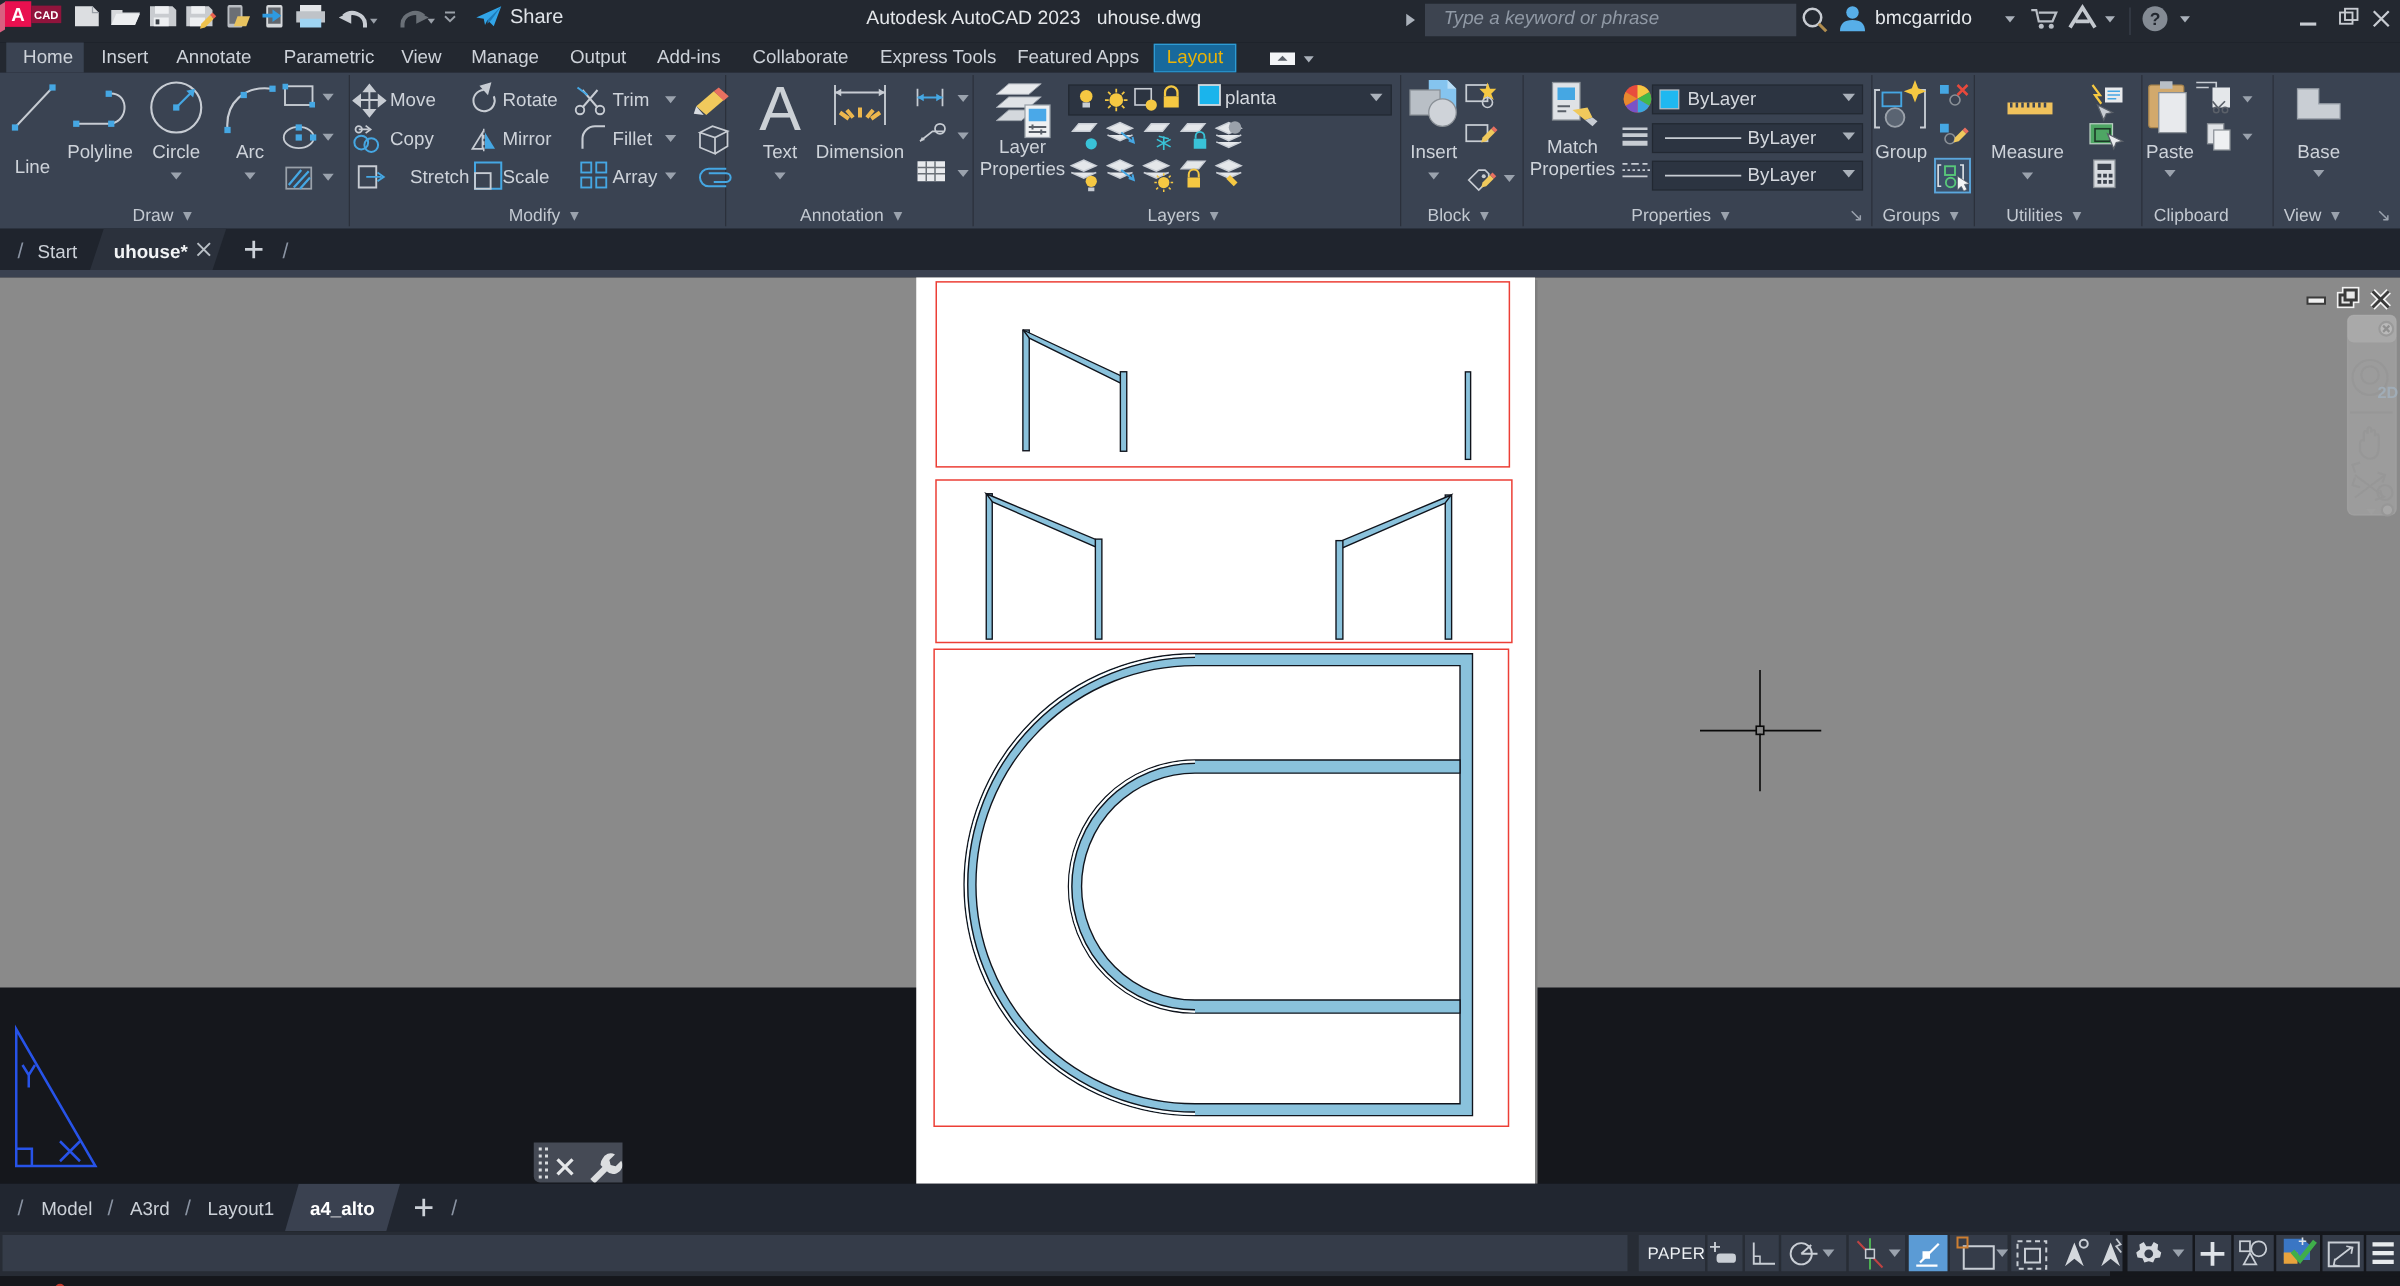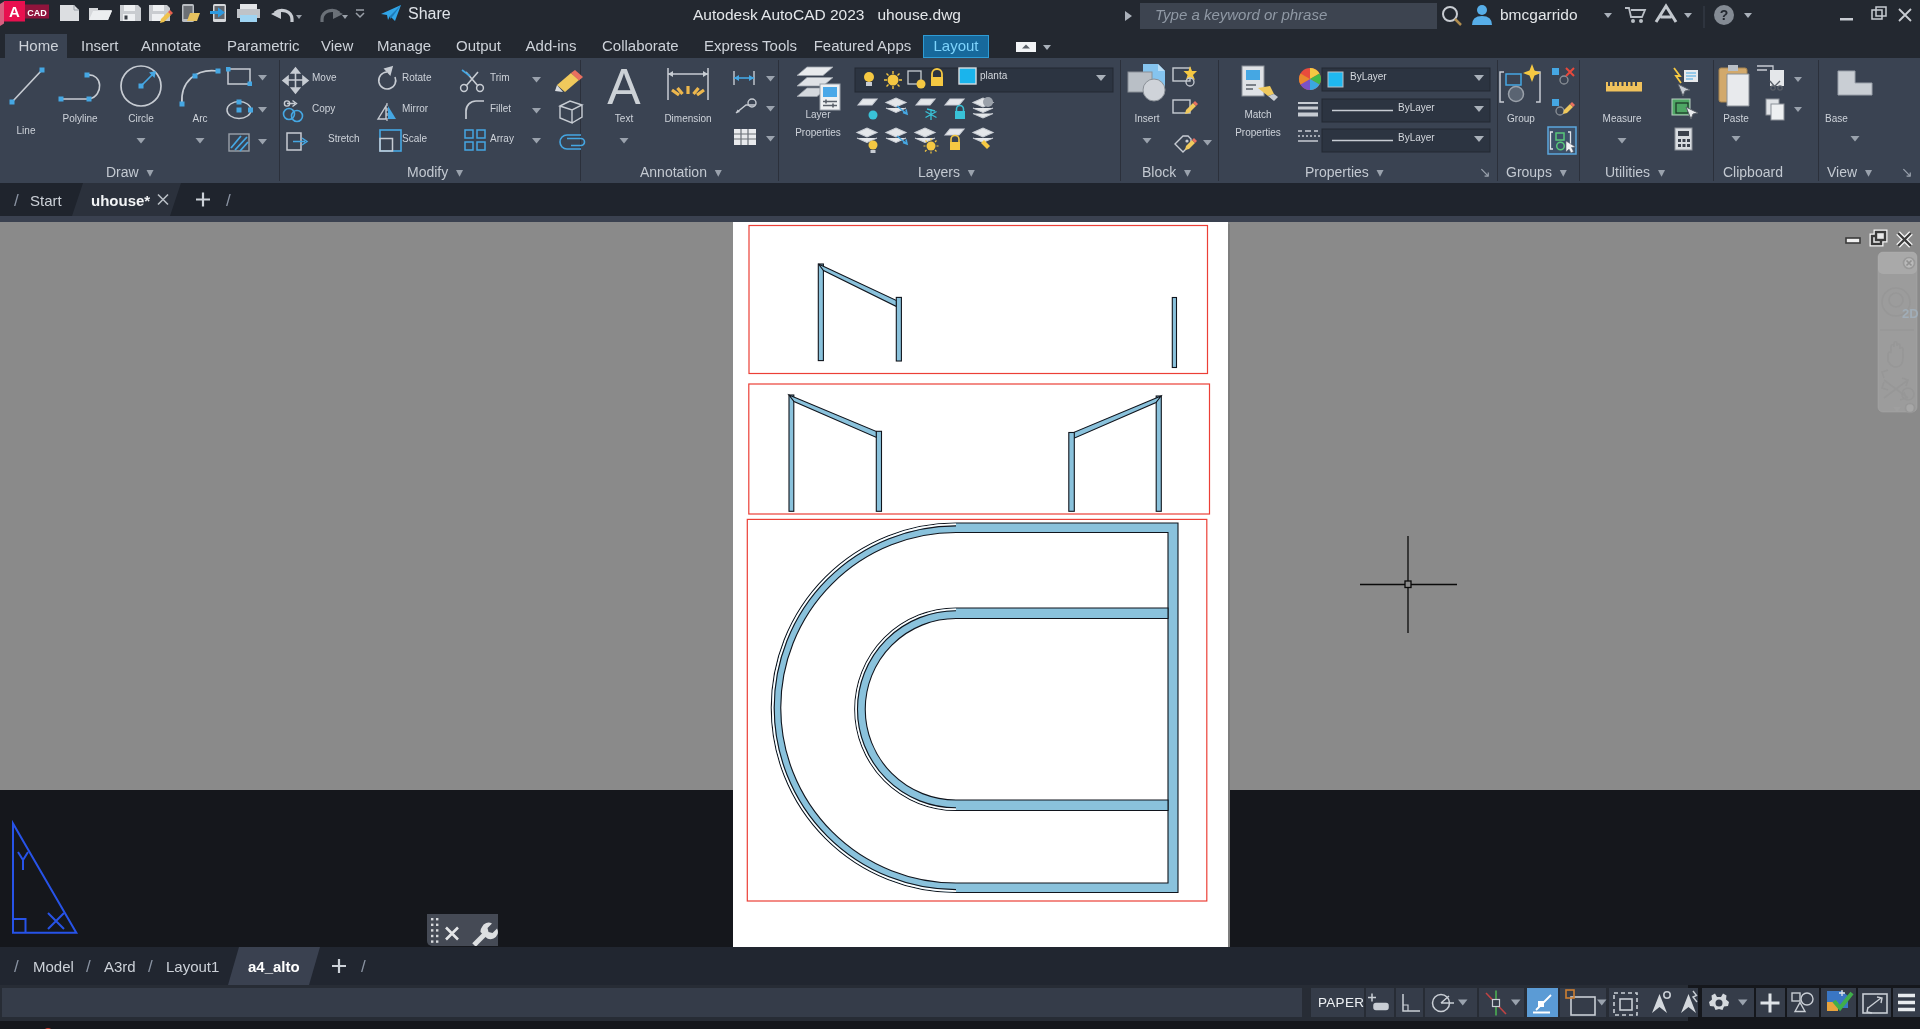--- a/index.html
+++ b/index.html
@@ -6,21 +6,21 @@
   *{box-sizing:border-box;}
   #app{position:relative;width:1920px;height:1029px;overflow:hidden;
        font-family:"Liberation Sans",sans-serif;background:#15171c;}
   .abs{position:absolute;}
   
   #titlebar{left:0;top:0;width:1920px;height:34px;background:#232830;}
   #tabrow{left:0;top:34px;width:1920px;height:24px;background:#232830;}
   .rtab{position:absolute;top:0;height:24px;line-height:24px;color:#cdd2d9;font-size:15px;text-align:center;white-space:nowrap;}
   #ribbon{left:0;top:58px;width:1920px;height:125px;background:#3a4352;}
   .sep{position:absolute;top:2px;width:1px;height:121px;background:#2b303b;}
-  .biglabel{position:absolute;color:#ced3da;font-size:10px;white-space:nowrap;}
+  .biglabel{position:absolute;color:#ced3da;font-size:15px;white-space:nowrap;}
   .plabel{position:absolute;bottom:3px;height:16px;line-height:16px;color:#c3c9d1;font-size:14px;white-space:nowrap;}
   
   #doctabs{left:0;top:183px;width:1920px;height:33px;background:#1f242d;}
   #docstrip{left:0;top:216px;width:1920px;height:6px;background:#3a4150;}
   
   #canvas{left:0;top:222px;width:1920px;height:568px;background:#8a8a8a;}
   #paper{position:absolute;left:733px;top:0;width:495px;height:725px;background:#ffffff;}
   
   #cmdgrip{left:427px;top:914px;width:71px;height:32px;background:#454a55;border-radius:0 0 0 5px;}
   #cmdfield{left:498px;top:914px;width:993px;height:32px;background:#e7e7e7;border-radius:3px;}
@@ -124,21 +124,21 @@
     <span class="rtab" style="left:81px;width:34px;">Insert</span>
     <span class="rtab" style="left:141px;width:60px;">Annotate</span>
     <span class="rtab" style="left:227px;width:68px;">Parametric</span>
     <span class="rtab" style="left:321px;width:32px;">View</span>
     <span class="rtab" style="left:377px;width:54px;">Manage</span>
     <span class="rtab" style="left:456px;width:44px;">Output</span>
     <span class="rtab" style="left:525px;width:52px;">Add-ins</span>
     <span class="rtab" style="left:602px;width:74px;">Collaborate</span>
     <span class="rtab" style="left:704px;width:86px;">Express Tools</span>
     <span class="rtab" style="left:813px;width:99px;">Featured Apps</span>
-    <span class="rtab" style="left:923px;width:66px;color:#7dd3fc;">Layout</span>
+    <span class="rtab" style="left:923px;width:66px;color:#eab308;">Layout</span>
     <svg width="80" height="24" style="position:absolute;left:1010px;top:0">
       <rect x="6" y="8" width="20" height="10" fill="#f2f4f6"></rect>
       <path d="M12,14.5 l4,-4 4,4 z" fill="#5a6069"></path>
       <path d="M33,11 l8,0 -4,5 z" fill="#aab1ba"></path>
     </svg>
   </div>
   <div class="abs" id="ribbon">
     <div class="sep" style="left:279px"></div>
       <div class="sep" style="left:580px"></div>
       <div class="sep" style="left:778px"></div>
@@ -419,21 +419,21 @@
     <span class="biglabel" style="left:594px;top:55px;width:60px;text-align:center;">Text</span>
     <span class="biglabel" style="left:640px;top:55px;width:96px;text-align:center;">Dimension</span>
     <span class="biglabel" style="left:788px;top:51px;width:60px;text-align:center;">Layer</span>
     <span class="biglabel" style="left:778px;top:69px;width:80px;text-align:center;">Properties</span>
     <span class="biglabel" style="left:1117px;top:55px;width:60px;text-align:center;">Insert</span>
     <span class="biglabel" style="left:1228px;top:51px;width:60px;text-align:center;">Match</span>
     <span class="biglabel" style="left:1218px;top:69px;width:80px;text-align:center;">Properties</span>
     <span class="biglabel" style="left:1491px;top:55px;width:60px;text-align:center;">Group</span>
     <span class="biglabel" style="left:1584px;top:55px;width:76px;text-align:center;">Measure</span>
     <span class="biglabel" style="left:1706px;top:55px;width:60px;text-align:center;">Paste</span>
-    <span class="biglabel" style="left:1825px;top:55px;width:60px;">Base</span>
+    <span class="biglabel" style="left:1825px;top:55px;width:60px;text-align:center;">Base</span>
     <span class="biglabel" style="left:980px;top:12px;color:#d4d8de;">planta</span>
     <span class="biglabel" style="left:1350px;top:13px;color:#d4d8de;">ByLayer</span>
     <span class="biglabel" style="left:1398px;top:44px;color:#d4d8de;">ByLayer</span>
     <span class="biglabel" style="left:1398px;top:74px;color:#d4d8de;">ByLayer</span>
   </div>
   <div class="abs" id="docstrip"></div>
   <div class="abs" id="doctabs">
     <svg width="400" height="33" style="position:absolute;left:0;top:0">
       <path d="M72,33 L83,0 L181,0 L170,33 Z" fill="#2b313c"></path>
       <text x="14" y="23" fill="#8a93a2" font-size="17" font-family="Liberation Sans">/</text>

